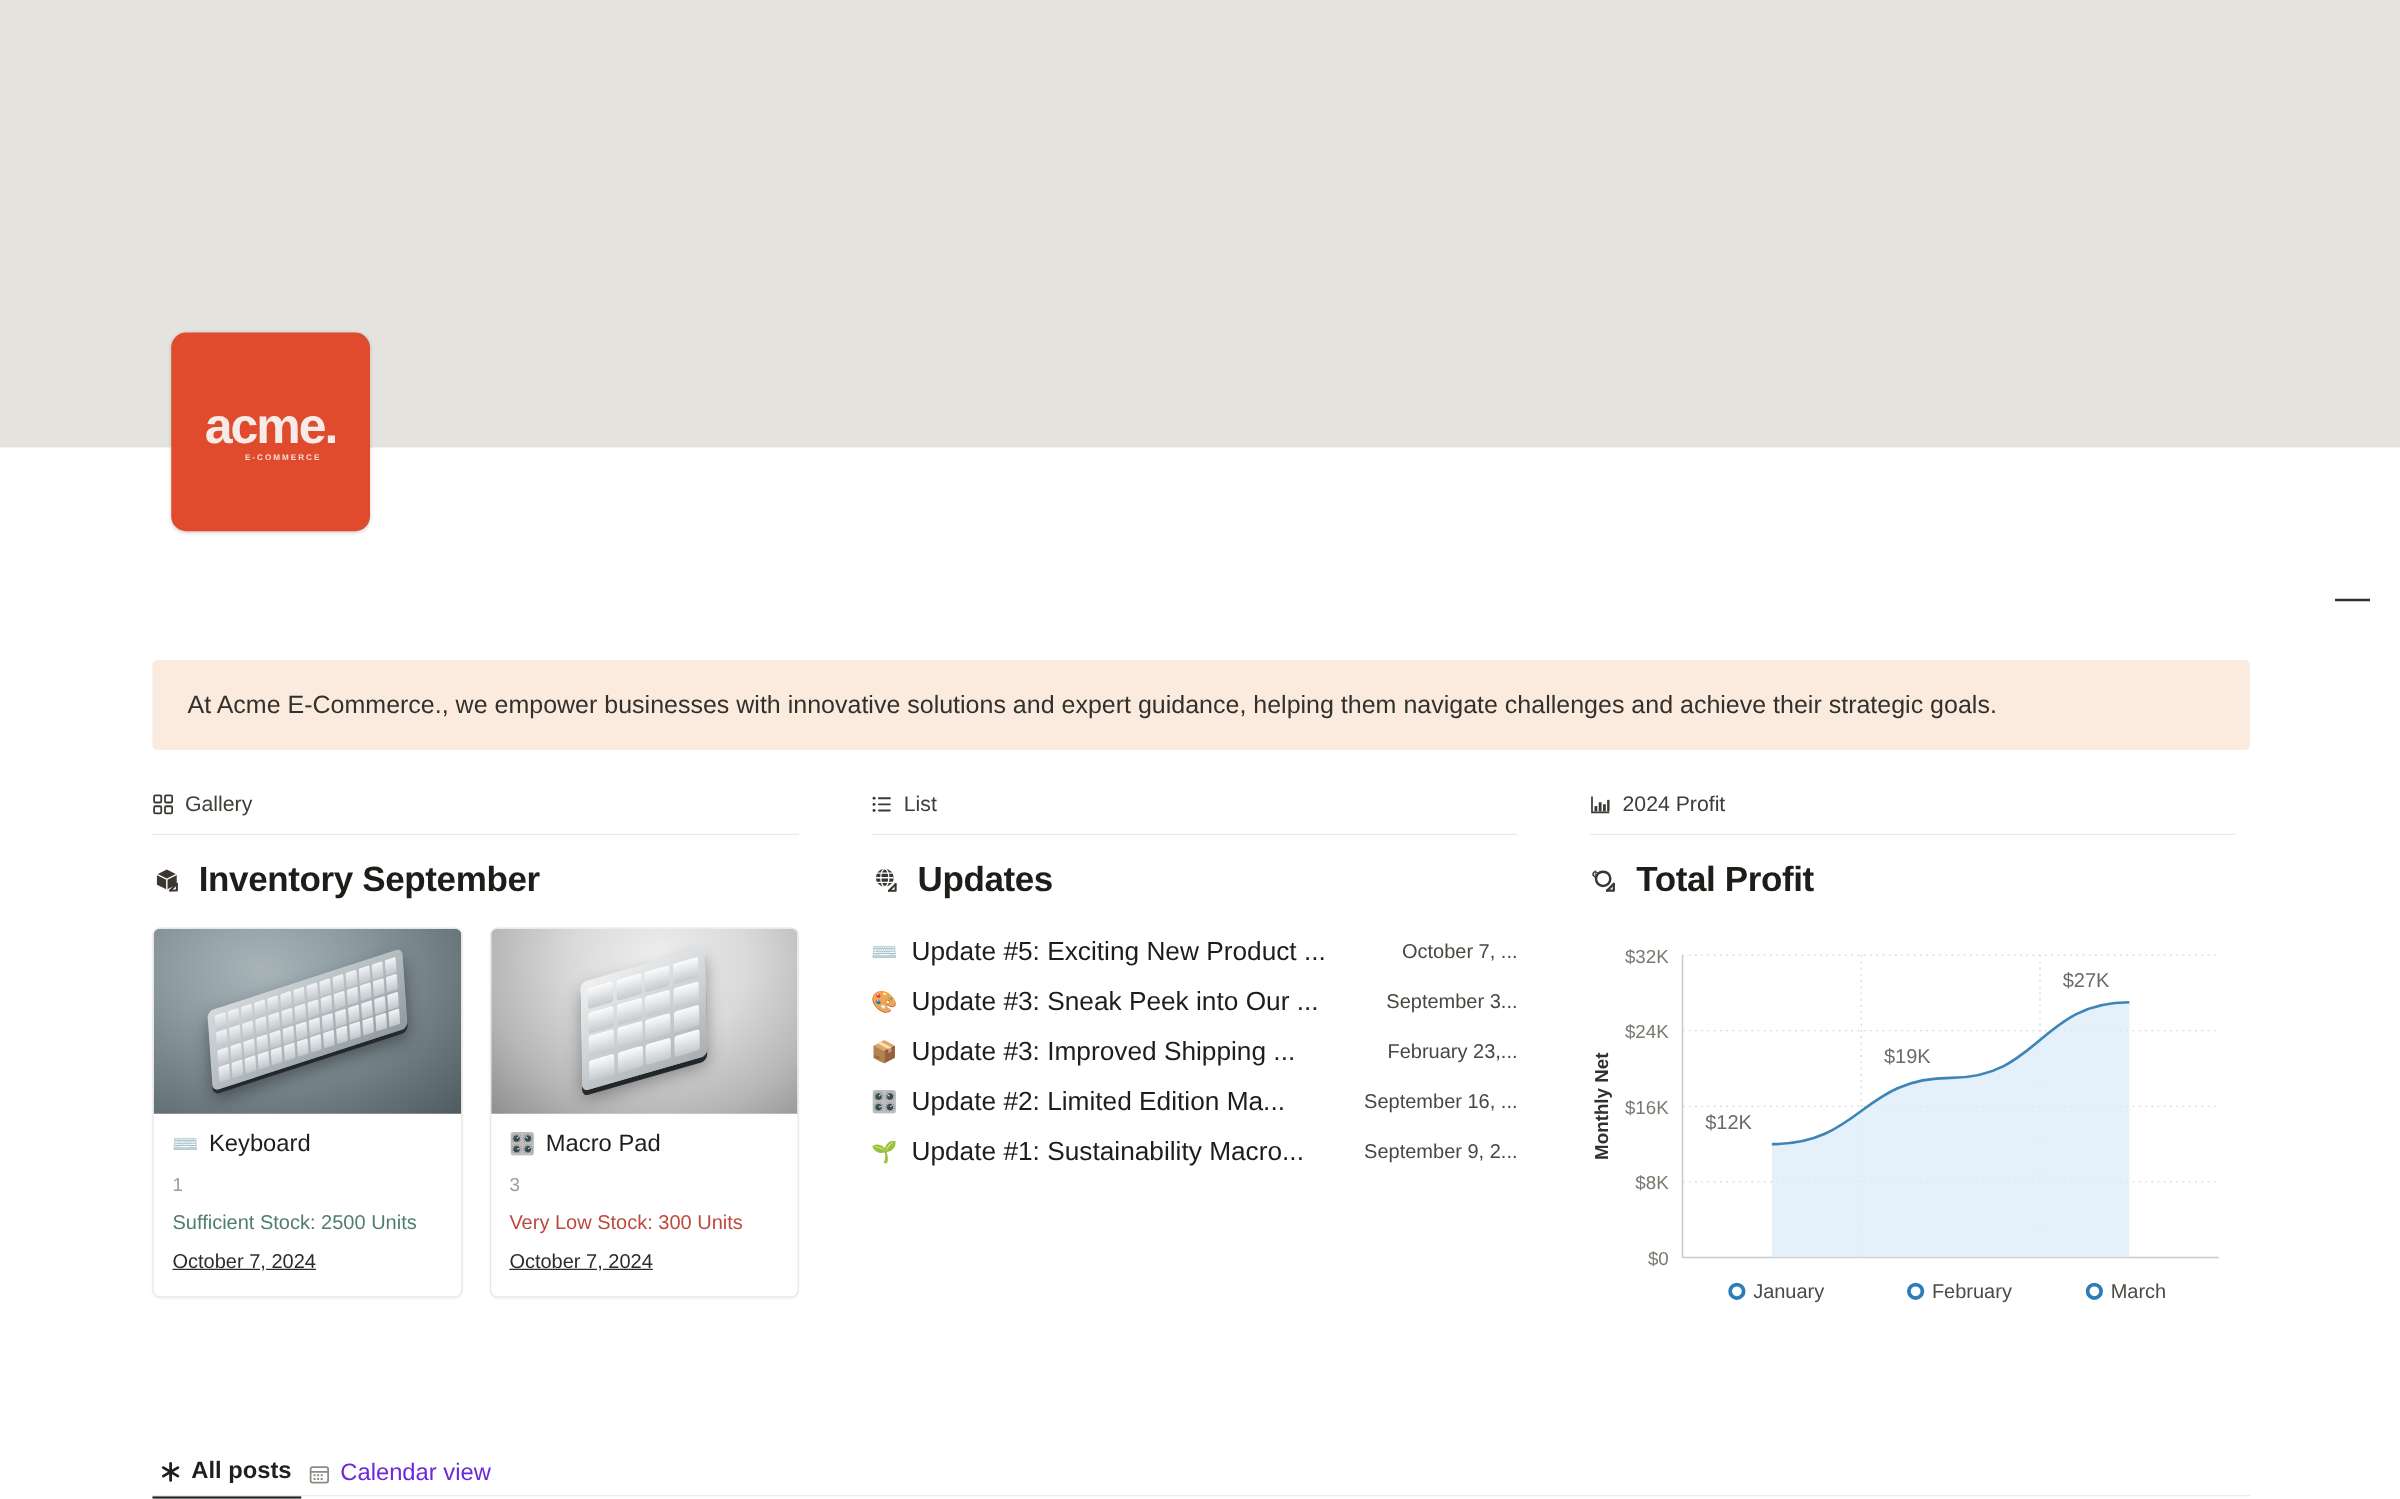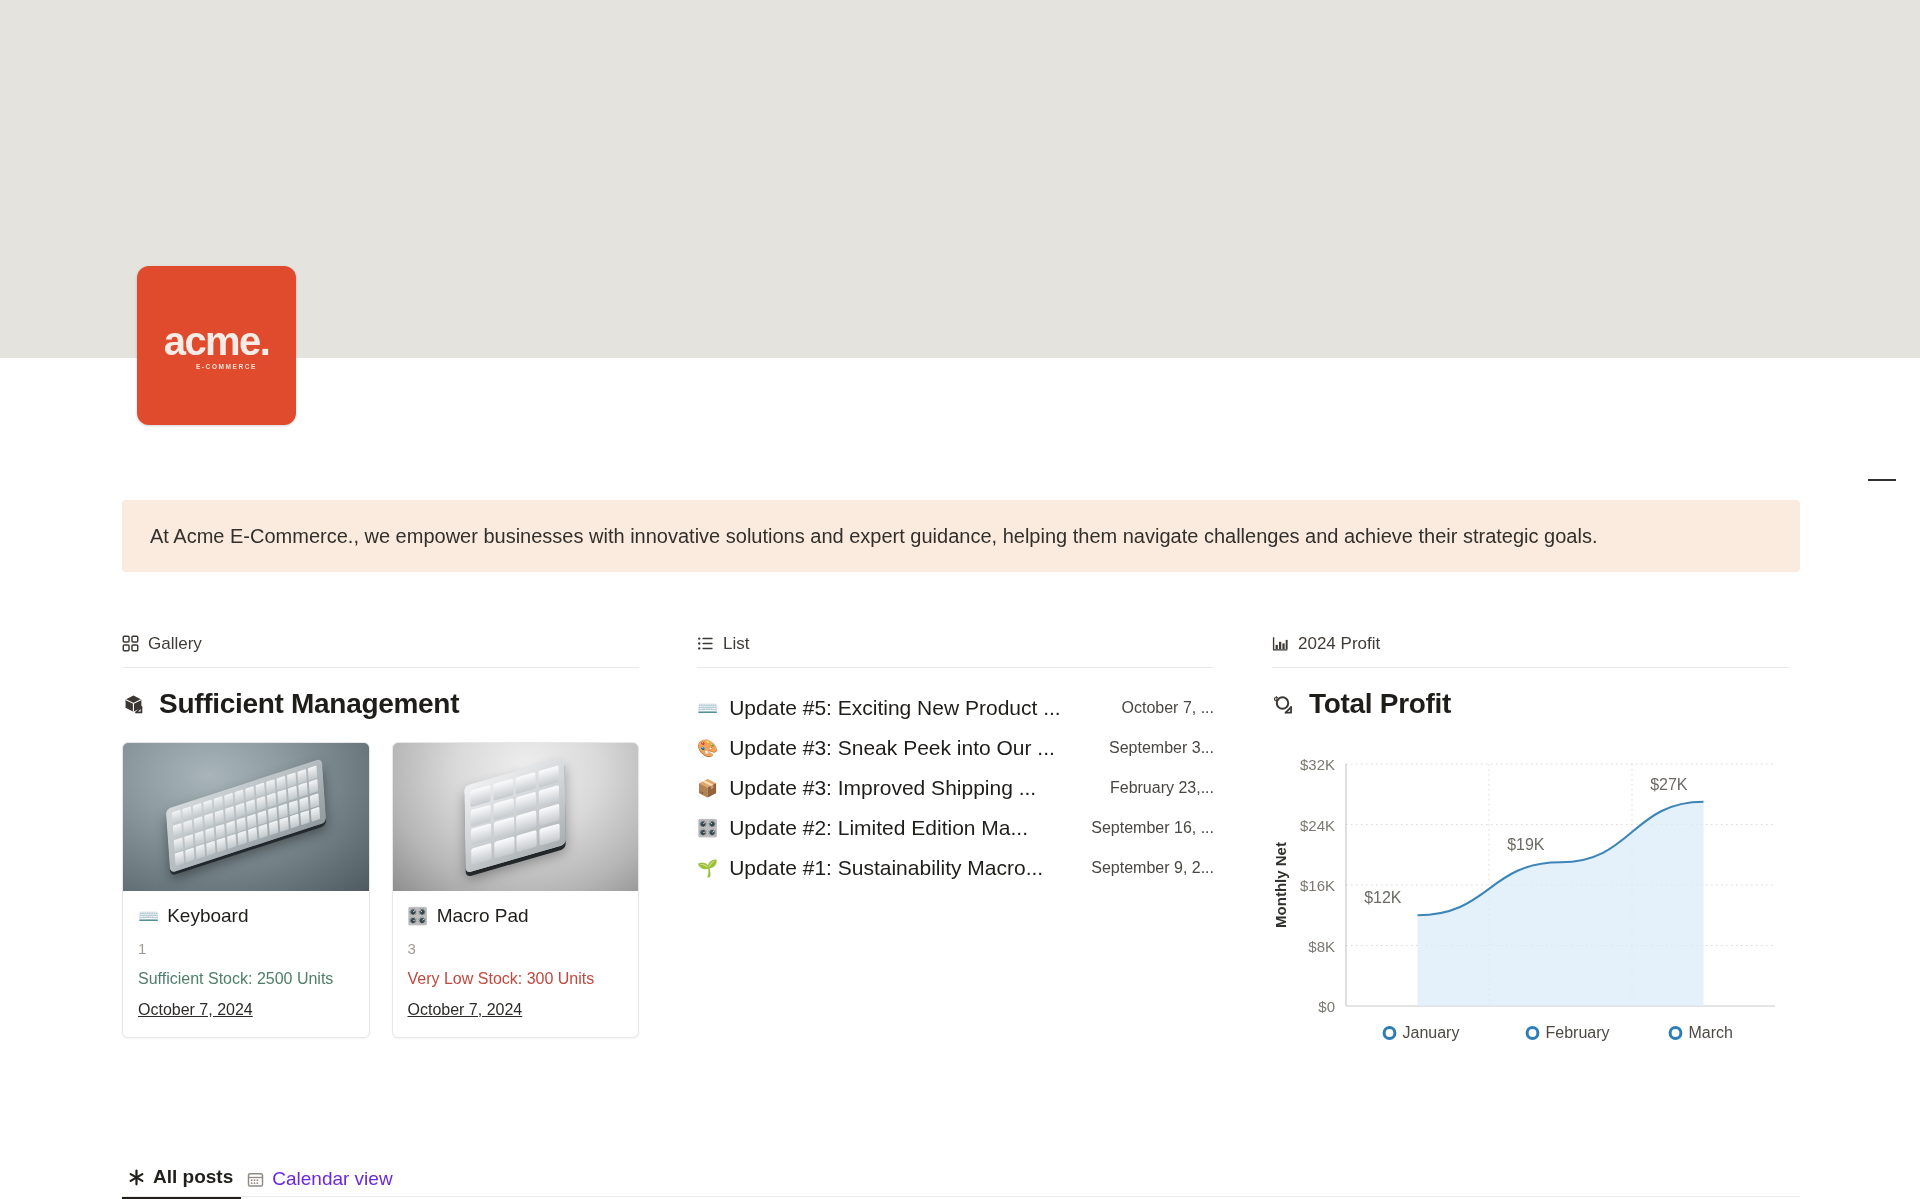--- a/index.html
+++ b/index.html
@@ -88,21 +88,21 @@
   }
   .minimize-handle .bar {
     width: 28px;
     height: 2px;
     background: #2f2f2f;
   }
 
   
   .callout {
     position: absolute;
-    top: 500px;
+    top: 528px;
     left: 122px;
     width: 1678px;
     min-height: 72px;
     background: #fbeade;
     border-radius: 4px;
     display: flex;
     align-items: center;
     padding: 16px 28px;
   }
   .callout-text {
@@ -350,21 +350,21 @@
       <div class="db-title">
         <span class="vicon">
           <svg width="25" height="25" viewBox="0 0 24 24">
             <path d="M3.4 7.2 11 3.4l7.6 3.8v8L11 18.9 3.4 15.2z" fill="#3a3733"></path>
             <path d="M3.4 7.2 11 11l7.6-3.8" fill="none" stroke="#fff" stroke-width="1.1"></path>
             <path d="M11 11v7.9" fill="none" stroke="#fff" stroke-width="1.1"></path>
             <path d="M13.6 19.6h5.1v-5.1" fill="none" stroke="#3a3733" stroke-width="1.6" stroke-linecap="round" stroke-linejoin="round"></path>
             <path d="M13.6 19.6 18.7 14.5" fill="none" stroke="#3a3733" stroke-width="1.6" stroke-linecap="round"></path>
           </svg>
         </span>
-        <span class="db-title-text">Sufficient Management</span>
+        <span class="db-title-text">Inventory September</span>
       </div>
 
       <div class="gallery-row">
 
         <div class="card">
           <div class="card-thumb thumb-kbd">
             <div class="kbd-body">
               <div class="kbd-keys">
                 <i></i>
                   <i></i>
@@ -482,20 +482,32 @@
             <circle cx="2.1" cy="12.6" r="1.1" fill="#3c3934"></circle>
             <rect x="5.1" y="2.7" width="9.6" height="1.4" rx="0.6" fill="#3c3934"></rect>
             <rect x="5.1" y="7.3" width="9.6" height="1.4" rx="0.6" fill="#3c3934"></rect>
             <rect x="5.1" y="11.9" width="9.6" height="1.4" rx="0.6" fill="#3c3934"></rect>
           </svg>
         </span>
         <span class="view-label">List</span>
       </div>
       <div class="view-divider"></div>
 
+      <div class="db-title">
+        <span class="vicon">
+          <svg width="25" height="25" viewBox="0 0 24 24">
+            <circle cx="10.4" cy="9.8" r="6.9" fill="#3a3733"></circle>
+            <ellipse cx="10.4" cy="9.8" rx="3.1" ry="6.9" fill="none" stroke="#fff" stroke-width="1"></ellipse>
+            <path d="M3.6 9.8h13.6M4.6 6.2h11.6M4.6 13.4h11.6" stroke="#fff" stroke-width="1" fill="none"></path>
+            <path d="M13.6 19.8h5.1v-5.1" fill="none" stroke="#3a3733" stroke-width="1.6" stroke-linecap="round" stroke-linejoin="round"></path>
+            <path d="M13.6 19.8 18.7 14.7" fill="none" stroke="#3a3733" stroke-width="1.6" stroke-linecap="round"></path>
+          </svg>
+        </span>
+        <span class="db-title-text">Updates</span>
+      </div>
 
       <div class="list-rows">
 
         <div class="list-row">
           <div class="lr-left">
             <span class="emoji">⌨️</span>
             <span class="lr-title">Update #5: Exciting New Product ...</span>
           </div>
           <span class="lr-date">October 7, ...</span>
         </div>

